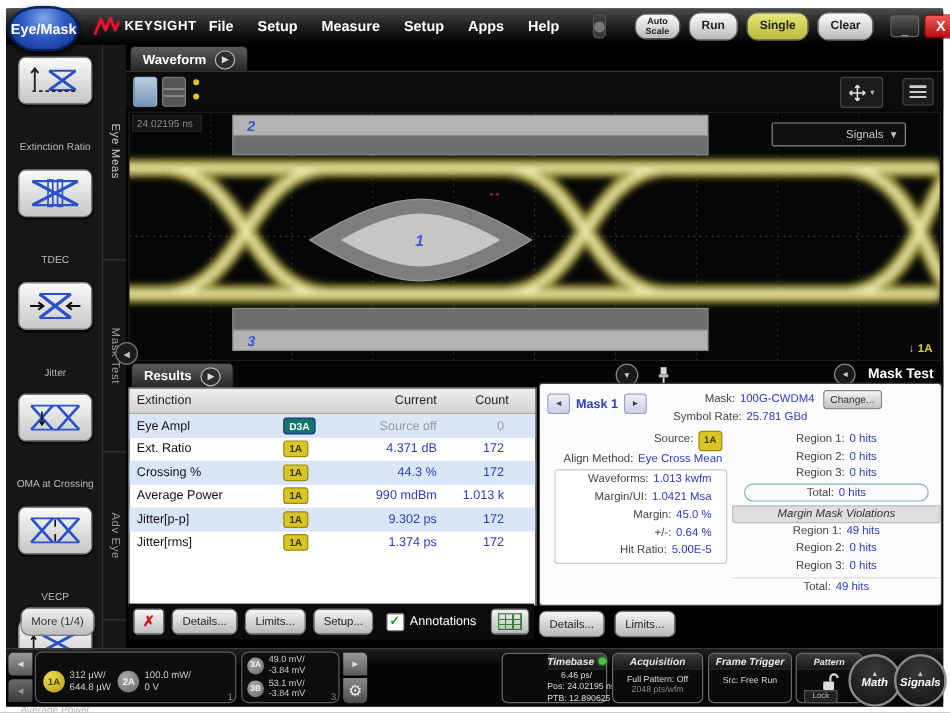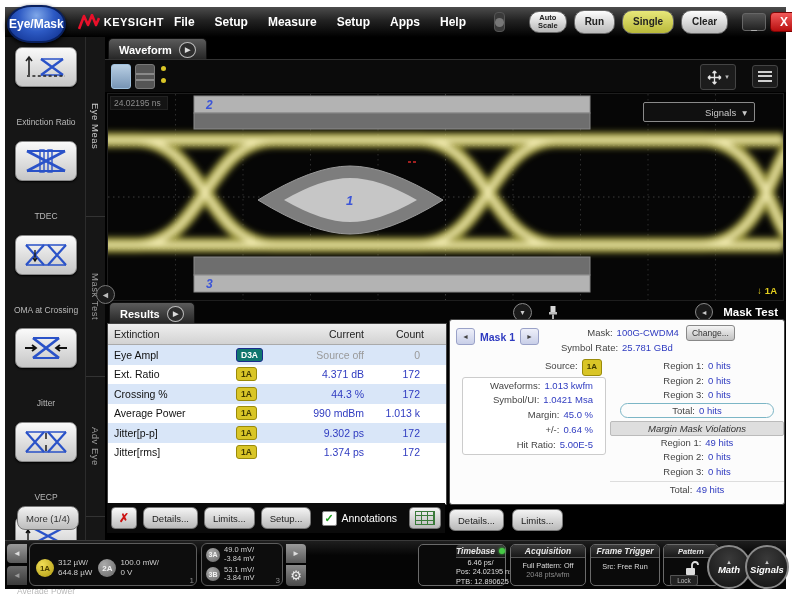--- a/index.html
+++ b/index.html
@@ -263,38 +263,38 @@
             <rect x="17" y="2" width="4" height="22" fill="none" stroke="#2a52c8" stroke-width="1.4"></rect>
             <rect x="25" y="2" width="4" height="22" fill="none" stroke="#2a52c8" stroke-width="1.4"></rect>
           </svg>
         </div>
         <div class="side-label">TDEC</div>
       </div>
 
       <div class="side-item">
         <div class="side-btn">
           <svg width="46" height="26" viewBox="0 0 46 26">
-            <path d="M3,3 L21,23 M21,3 L3,23 M25,3 L43,23 M43,3 L25,23" stroke="#2a52c8" stroke-width="2.2"></path>
-            <path d="M3,3 H43 M3,23 H43" stroke="#2a52c8" stroke-width="1.6"></path>
-            <path d="M12,8 V18 M10,16 L12,19 L14,16" stroke="#111" stroke-width="1.3" fill="none"></path>
-          </svg>
-        </div>
-        <div class="side-label">OMA at Crossing</div>
-      </div>
-
-      <div class="side-item">
-        <div class="side-btn">
-          <svg width="46" height="26" viewBox="0 0 46 26">
             <path d="M10,3 L36,23 M36,3 L10,23" stroke="#2a52c8" stroke-width="2.8"></path>
             <path d="M10,3 H36 M10,23 H36" stroke="#2a52c8" stroke-width="1.8"></path>
             <path d="M2,13 H12 M9,10 L13,13 L9,16" stroke="#111" stroke-width="1.8" fill="none"></path>
             <path d="M44,13 H34 M37,10 L33,13 L37,16" stroke="#111" stroke-width="1.8" fill="none"></path>
           </svg>
         </div>
         <div class="side-label">Jitter</div>
+      </div>
+
+      <div class="side-item">
+        <div class="side-btn">
+          <svg width="46" height="26" viewBox="0 0 46 26">
+            <path d="M3,3 L21,23 M21,3 L3,23 M25,3 L43,23 M43,3 L25,23" stroke="#2a52c8" stroke-width="2.2"></path>
+            <path d="M3,3 H43 M3,23 H43" stroke="#2a52c8" stroke-width="1.6"></path>
+            <path d="M12,8 V18 M10,16 L12,19 L14,16" stroke="#111" stroke-width="1.3" fill="none"></path>
+          </svg>
+        </div>
+        <div class="side-label">OMA at Crossing</div>
       </div>
 
       <div class="side-item">
         <div class="side-btn">
           <svg width="46" height="26" viewBox="0 0 46 26">
             <path d="M3,3 L21,23 M21,3 L3,23 M25,3 L43,23 M43,3 L25,23" stroke="#2a52c8" stroke-width="2.2"></path>
             <path d="M3,3 H43 M3,23 H43" stroke="#2a52c8" stroke-width="1.6"></path>
             <path d="M23,4 V10 M23,22 V16" stroke="#111" stroke-width="1.4"></path>
           </svg>
         </div>
@@ -505,27 +505,31 @@
             <span class="val">25.781 GBd</span>
           </div>
         </div>
       </div>
       <div class="mp-body">
         <div class="mp-left">
           <div class="infoline">
             <span class="lab">Source:</span>
             <span class="badge yellow" style="font-size:8px;">1A</span>
           </div>
+          <div class="infoline">
+            <span class="lab">Align Method:</span>
+            <span class="val">Eye Cross Mean</span>
+          </div>
           <div class="infobox">
             <div class="infoline">
               <span class="lab">Waveforms:</span>
               <span class="val">1.013 kwfm</span>
             </div>
             <div class="infoline">
-              <span class="lab">Symbol/UI:</span>
+              <span class="lab">Margin/UI:</span>
               <span class="val">1.0421 Msa</span>
             </div>
             <div class="infoline">
               <span class="lab">Margin:</span>
               <span class="val">45.0 %</span>
             </div>
             <div class="infoline">
               <span class="lab">+/-:</span>
               <span class="val">0.64 %</span>
             </div>

